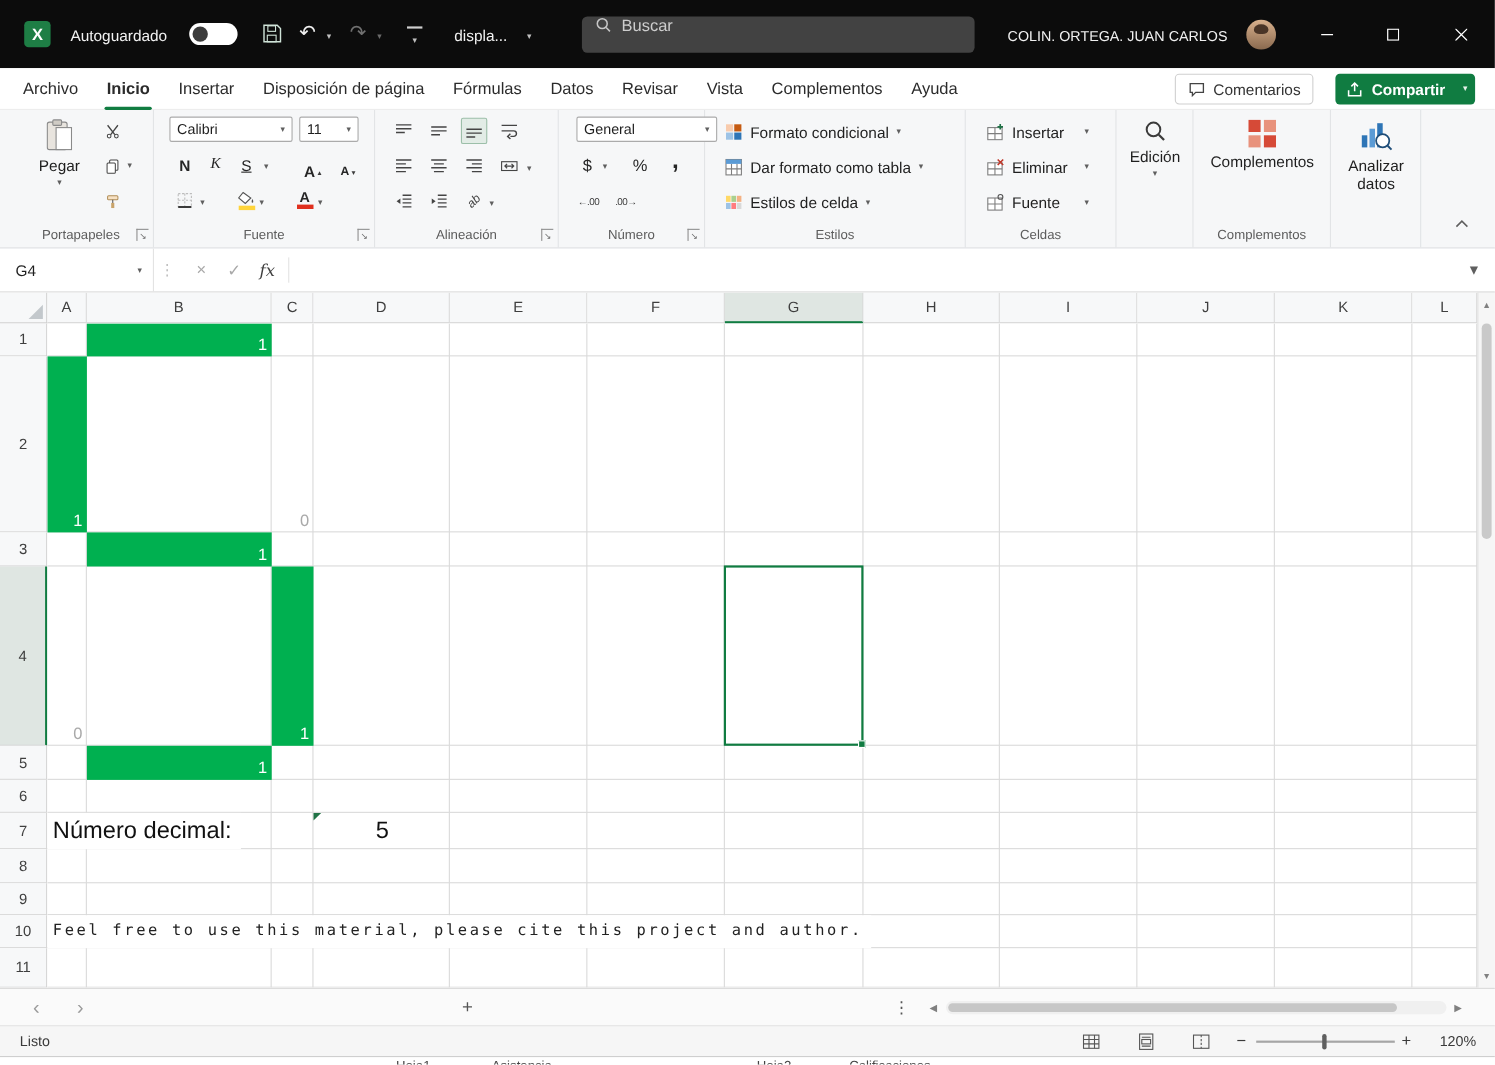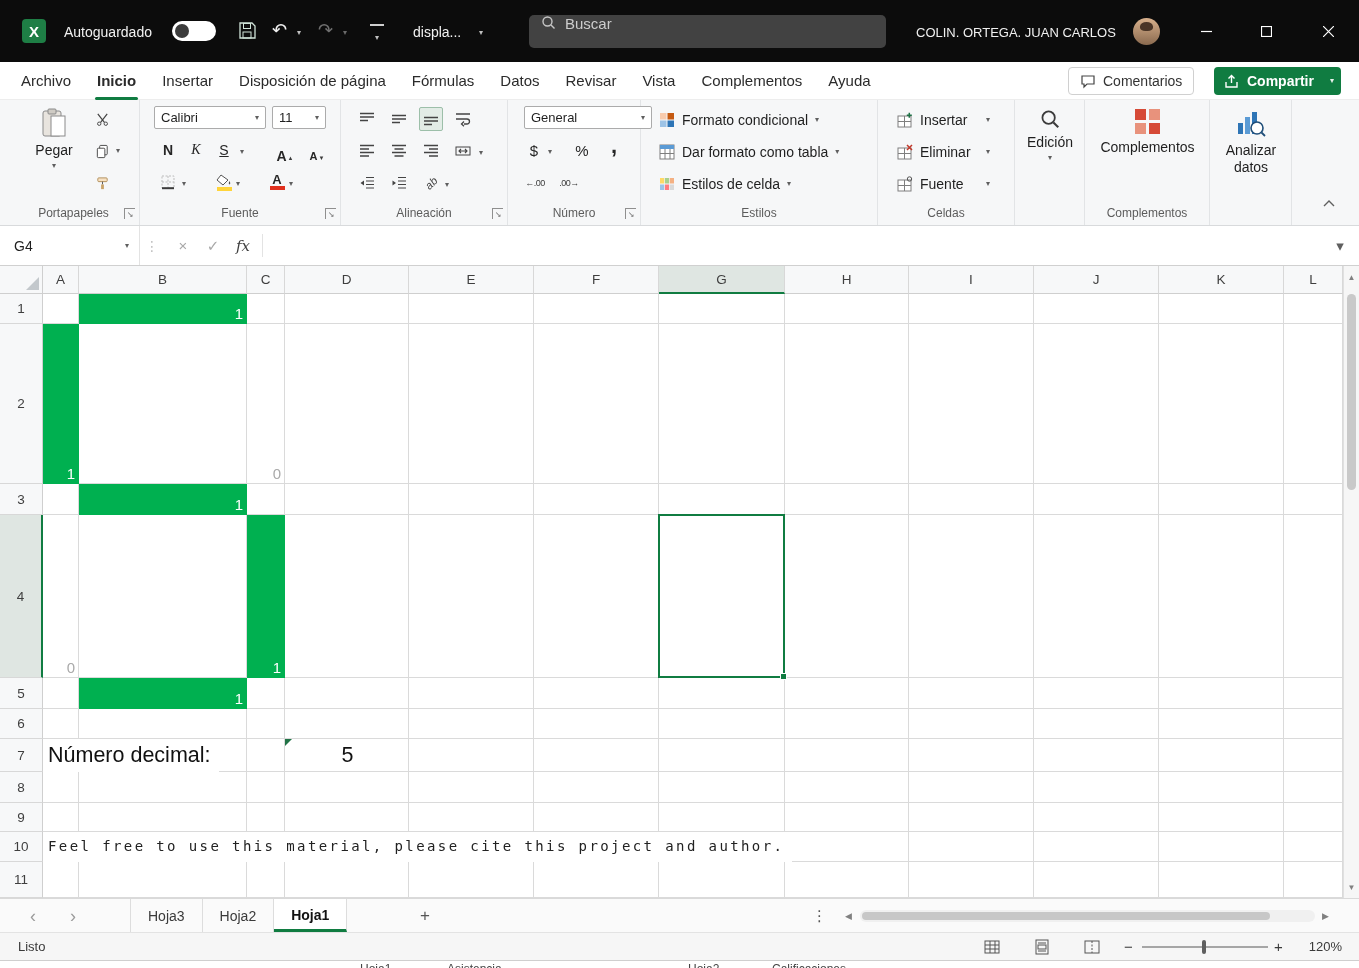--- a/index.html
+++ b/index.html
@@ -570,25 +570,20 @@
 
 <div class="abs vscroll">
   <div class="sarrow" style="top:2px">▲</div>
   <div class="vthumb" style="top:28px;height:196px"></div>
   <div class="sarrow" style="bottom:2px">▼</div>
 </div>
 
 <div class="abs tabbar">
   <span class="navarrow" style="left:30px">‹</span>
   <span class="navarrow" style="left:70px">›</span>
-  <div style="position:absolute;left:130px;top:0;height:33px;display:flex">
-      <div class="stab">Hoja3</div>
-      <div class="stab">Hoja2</div>
-      <div class="stab active">Hoja1</div>
-    </div>
   <span class="navarrow" style="left:420px;font-size:17px;color:#555">+</span>
   <span class="navarrow" style="left:812px;font-size:15px;color:#555">⋮</span>
   <span class="navarrow" style="left:845px;font-size:9px;color:#808080">◀</span>
   <div class="hscroll" style="left:860px;width:455px">
     <div class="hthumb" style="left:2px;width:408px"></div>
   </div>
   <span class="navarrow" style="left:1322px;font-size:9px;color:#808080">▶</span>
 </div>
 
 <div class="abs statusbar">

